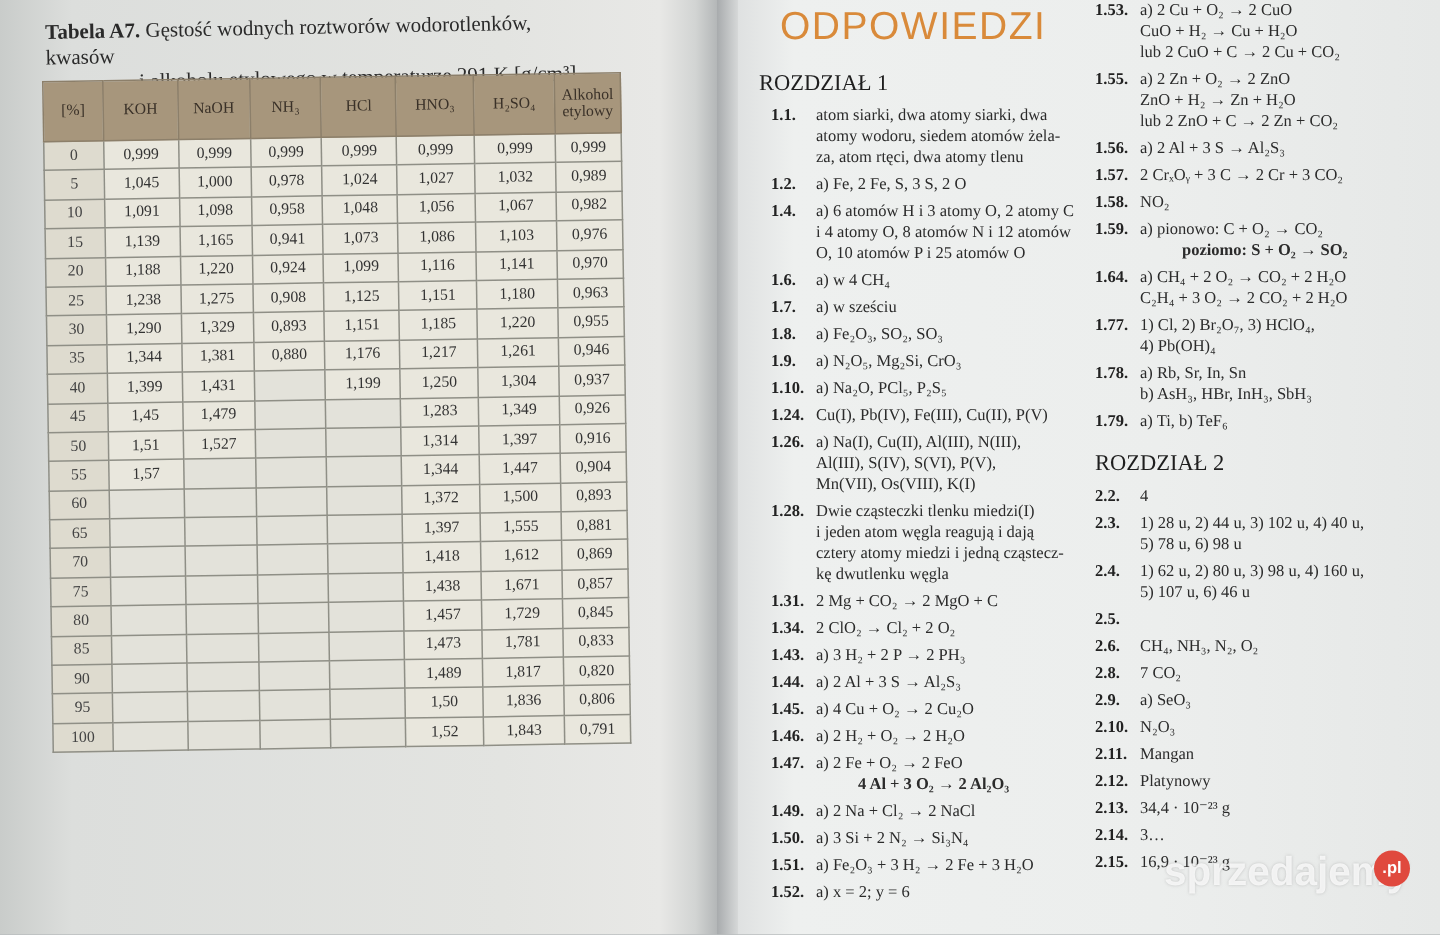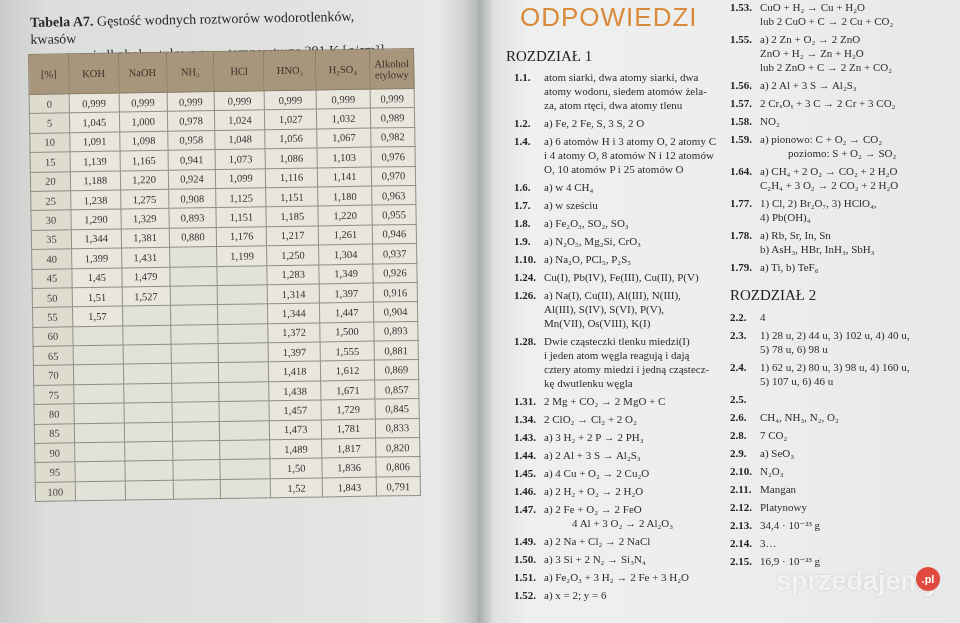--- a/index.html
+++ b/index.html
@@ -50,21 +50,21 @@
   }
   .chapter-head { position: absolute; font-weight: normal; font-size: 15px; color: #1e1e1e; }
   .col { position: absolute; font-size: 11px; line-height: 14px; color: #2b2b2b; }
   .col1 { left: 22px; top: 70px; width: 218px; }
   .col2 { left: 238px; top: 0px; width: 230px; }
   .entry { display: flex; margin-bottom: 4px; }
   .entry .num { font-weight: bold; min-width: 25px; flex-shrink: 0; color: #222; }
   .entry .num.w { min-width: 30px; }
   .entry .body { flex: 1; }
   .entry .body span { display: block; }
-  .entry .body span.indent { padding-left: 28px; }
+  .entry .body span.indent { padding-left: 28px; font-weight: bold; }
 
   .watermark {
     position: absolute; left: 776px; top: 566px; font-family: "Liberation Sans", "DejaVu Sans", sans-serif;
     font-size: 27px; font-weight: bold; color: rgba(255,255,255,0.78); letter-spacing: 0px;
     text-shadow: 0 0 2px rgba(150,150,150,0.5);
   }
   .watermark-badge {
     position: absolute; left: 916px; top: 567px; width: 24px; height: 24px; border-radius: 50%;
     background: #e0493e; color: #fff; font-family: "Liberation Sans", "DejaVu Sans", sans-serif;
     font-size: 11px; font-weight: bold; display: flex; align-items: center; justify-content: center; text-align: right;
@@ -459,20 +459,21 @@
             <span>a) x = 2; y = 6</span>
           </div>
         </div>
       </div>
 
     <div class="col col2">
       <div id="col2a">
           <div class="entry">
             <div class="num w">1.53.</div>
             <div class="body">
+              <span>a) 2 Cu + O₂ → 2 CuO</span>
               <span>CuO + H₂ → Cu + H₂O</span>
               <span>lub 2 CuO + C → 2 Cu + CO₂</span>
             </div>
           </div>
           <div class="entry">
             <div class="num w">1.55.</div>
             <div class="body">
               <span>a) 2 Zn + O₂ → 2 ZnO</span>
               <span>ZnO + H₂ → Zn + H₂O</span>
               <span>lub 2 ZnO + C → 2 Zn + CO₂</span>

